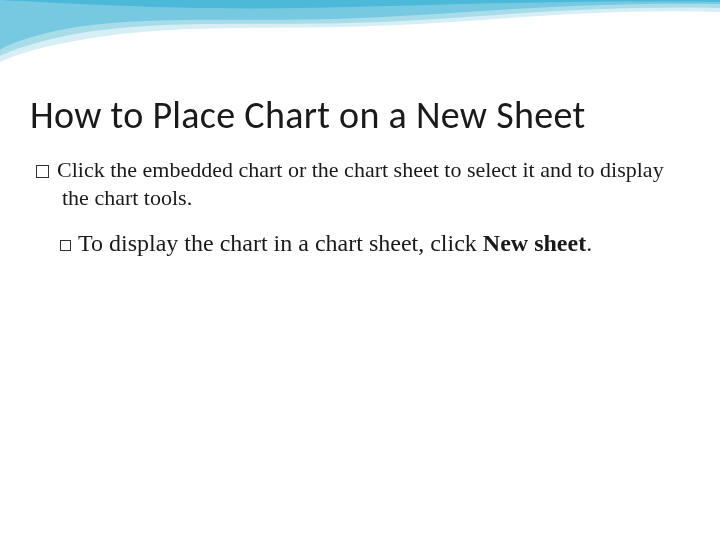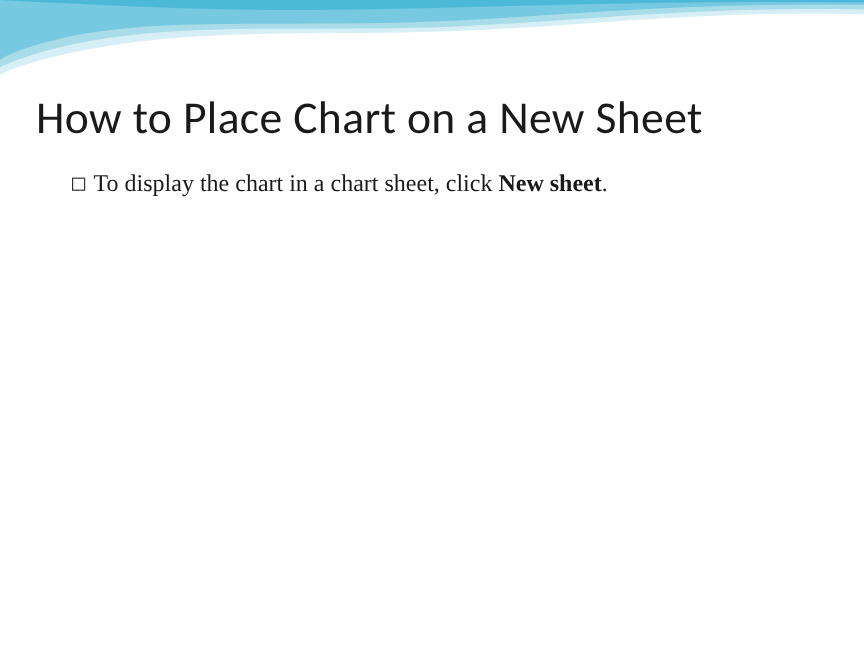--- a/index.html
+++ b/index.html
@@ -12,21 +12,21 @@
   .decorative-wave {
     position: absolute;
     top: 0;
     left: 0;
     width: 720px;
     height: 70px;
     pointer-events: none;
   }
   .content {
     position: absolute;
-    top: 76px;
+    top: 92px;
     left: 30px;
     right: 30px;
   }
   .title {
     font-family: Calibri, 'Segoe UI', Arial, sans-serif;
     font-size: 38px;
     font-weight: 400;
     color: #1a1a1a;
     margin-bottom: 18px;
     letter-spacing: 0.3px;
@@ -37,24 +37,24 @@
   }
   .bullet-list li.level1 {
     font-size: 22px;
     color: #1a1a1a;
     line-height: 1.28;
     margin-bottom: 2px;
     padding-left: 26px;
     text-indent: -26px;
   }
   .bullet-list li.level2 {
-    font-size: 20px;
+    font-size: 24px;
     color: #1a1a1a;
     line-height: 1.3;
-    margin-top: 6px;
+    margin-top: 16px;
     margin-left: 24px;
     padding-left: 24px;
     text-indent: -24px;
   }
   .bullet-square {
     display: inline-block;
     width: 13px;
     height: 13px;
     border: 1.5px solid #333;
     background: #fff;
@@ -77,15 +77,16 @@
     <path d="M0,0 L720,0 L720,12 C600,8 500,20 400,25 C280,31 180,22 80,40 C40,47 15,55 0,62 Z" fill="#d6eef5"></path>
     <path d="M0,0 L720,0 L720,8 C580,5 480,18 380,22 C260,27 160,18 70,35 C35,42 12,50 0,56 Z" fill="#a8dce8"></path>
     <path d="M0,0 L720,0 L720,4 C560,2 460,14 360,18 C240,23 140,14 60,30 C28,37 8,44 0,50 Z" fill="#4db9d8" fill-opacity="0.55"></path>
     <path d="M0,0 C80,4 180,10 300,8 C420,6 540,0 720,2 L720,0 Z" fill="#4db9d8"></path>
   </svg>
 </div>
 
 <div class="content">
   <h1 class="title">How to Place Chart on a New Sheet</h1>
   <ul class="bullet-list" id="bullet-list">
+      <li class="level1"><span class="bullet-square"></span><span>Click the embedded chart or the chart sheet to select it and to display the chart tools.</span></li>
       <li class="level2"><span class="bullet-square small"></span><span>To display the chart in a chart sheet, click </span><b>New sheet</b><span>.</span></li>
     </ul>
 </div>
 
 </body></html>

